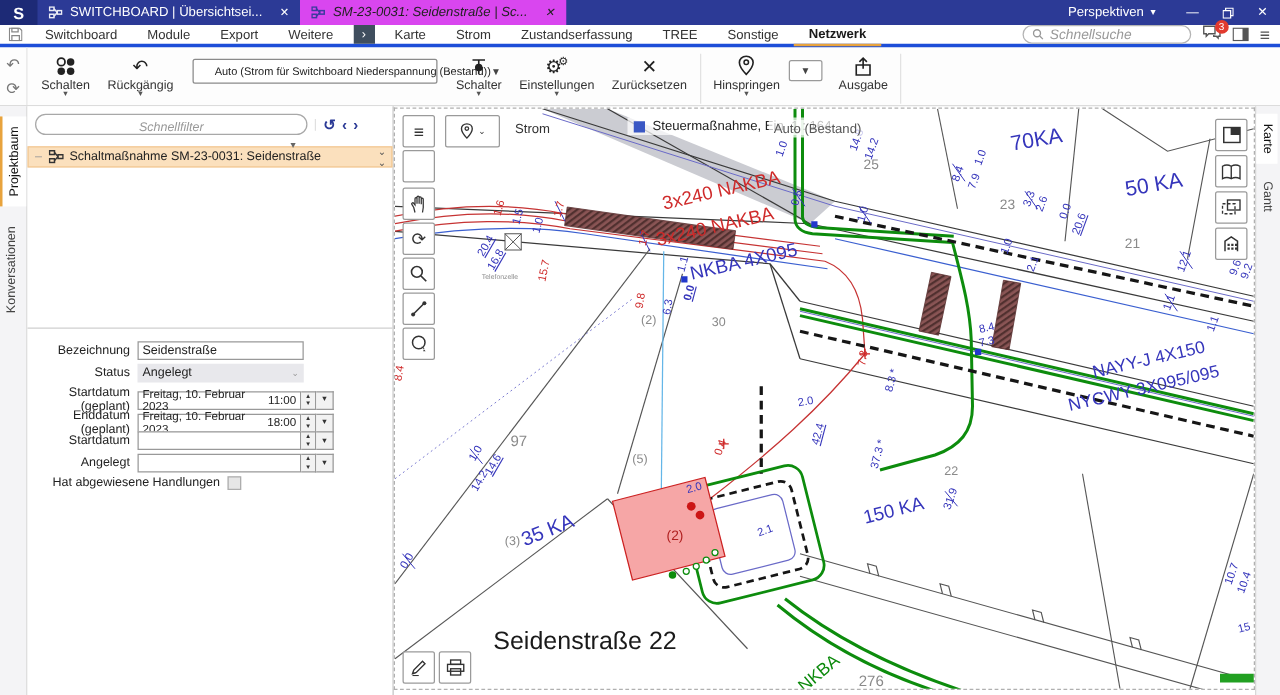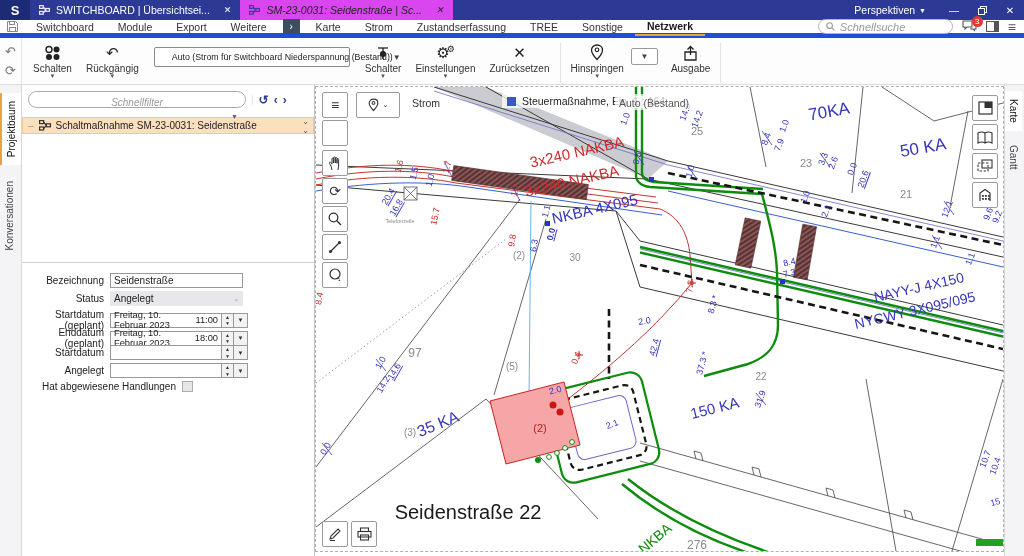--- a/index.html
+++ b/index.html
@@ -14,21 +14,21 @@
   .tbtab { display:flex; align-items:center; padding:0 9px; gap:6px; }
   .tbtab .orgicon { opacity:.9; }
   .tbtab .x { font-size:9px; margin-left:8px; cursor:default; }
   .tbtab.active { background:#d946ef; color:#222;font-style:italic; }
   .tb-spacer { flex:1; }
   .persp { display:flex; align-items:center; gap:4px; padding:0 14px; }
   .winbtn { width:28px; display:flex; align-items:center; justify-content:center; font-size:10px; }
 
   
   .menubar { position:absolute; left:0; top:20px; width:1024px; height:18px; background:#fff;
-    display:flex; align-items:center; font-size:10.5px; color:#333; border-bottom:5px solid #1d4ed8; }
+    display:flex; align-items:center; font-size:10.5px; color:#333; border-bottom:3px solid #1d4ed8; }
   .saveic { width:24px; display:flex; justify-content:center; color:#888; }
   .mitem { padding:0 12px; height:18px; display:flex; align-items:center; }
   .mitem.active { color:#1a1a1a; border-bottom:2px solid #e8a33d; font-weight:bold; }
   .overflowbtn { width:17px; height:15px; background:#3f4e5e; color:#fff; display:flex;
     align-items:center; justify-content:center; font-size:10px; margin:0 4px; }
   .mb-right { margin-left:auto; display:flex; align-items:center; gap:9px; padding-right:8px; }
   .searchpill { width:135px; height:15px; border:1px solid #b4b4b4; border-radius:8px;
     display:flex; align-items:center; padding:0 7px; gap:5px; color:#999; }
   .searchpill .ph { font-style:italic; font-size:11px; }
   .badgewrap { position:relative; }
@@ -75,21 +75,21 @@
   .treeitem .dbl { margin-left:auto; color:#555; font-size:8px; letter-spacing:-1px; }
   .divider { position:absolute; left:0; top:177px; width:100%; height:1px; background:#cfcfcf; }
   .form { position:absolute; left:0; top:183px; width:100%; }
   .frow { position:absolute; left:0; display:flex; align-items:center; width:100%; }
   .flabel { width:88px; text-align:right; padding-right:6px; color:#222; }
   .finput { width:133px; height:15px; border:1px solid #999; font-size:10px; padding:0 3px;
     font-family:"Liberation Sans", sans-serif; color:#222; }
   .fselect { width:133px; height:15px; background:#e8e8ec; display:flex; align-items:center;
     padding:0 4px; color:#222; }
   .fselect .car { margin-left:auto; color:#999; font-size:7px; }
-  .dtbox { width:112px; height:15px; border:1px solid #999; background:#fff; display:flex;
+  .dtbox { width:131px; height:15px; border:1px solid #999; background:#fff; display:flex;
     align-items:center; padding:0 3px; font-size:9.3px; }
   .dtbox .time { margin-left:auto; }
   .spin { width:12px; height:15px; border:1px solid #999; border-left:none; display:flex;
     flex-direction:column; background:#f2f2f2; }
   .spin span { flex:1; font-size:5px; display:flex; align-items:center; justify-content:center; color:#333; }
   .dropbtn { width:14px; height:15px; border:1px solid #999; border-left:none; background:#f2f2f2;
     display:flex; align-items:center; justify-content:center; font-size:6px; color:#333; }
   .chk { width:11px; height:11px; background:#e6e6e6; border:1px solid #adadad; }
 
   

